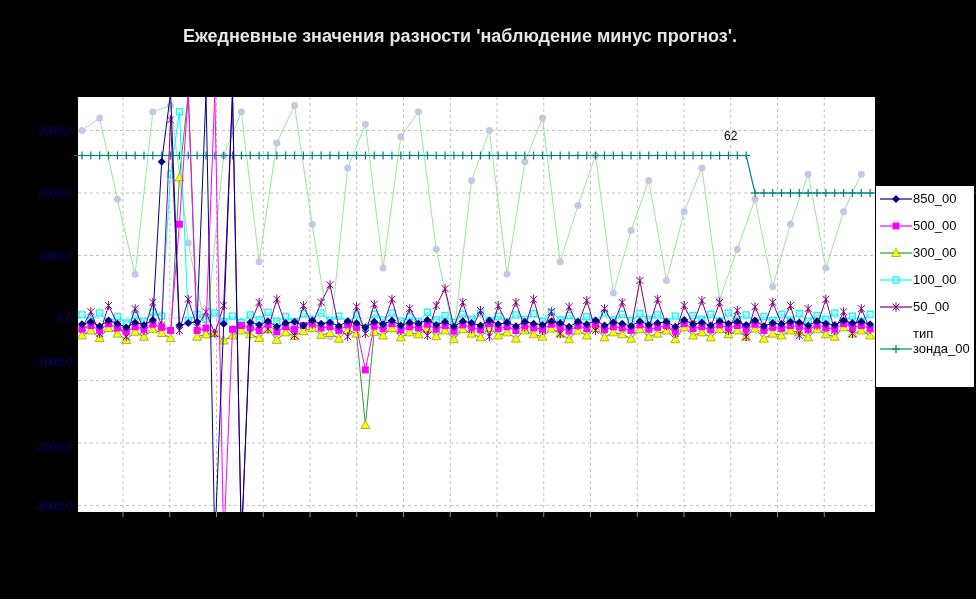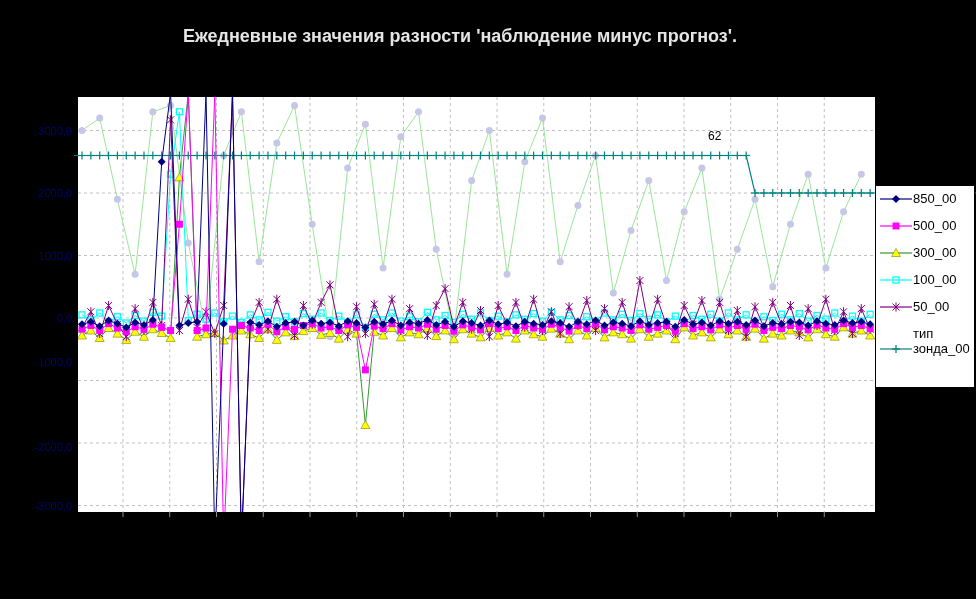--- a/index.html
+++ b/index.html
@@ -3,21 +3,21 @@
 <meta charset="utf-8">
 <style>
   html,body{margin:0;padding:0;background:#000;width:976px;height:599px;overflow:hidden;
             font-family:"Liberation Sans",sans-serif;position:relative;}
   #stage{position:absolute;left:0;top:0;width:976px;height:599px;}
   #title{position:absolute;left:0;top:26px;width:920px;text-align:center;
          color:#e5e5e5;font-weight:bold;font-size:18px;line-height:21px;}
   #chart-svg{position:absolute;left:0;top:0;}
   .ylabel{position:absolute;width:62px;left:10px;text-align:right;
           color:#000080;font-size:11px;line-height:13px;}
-  #annotation62{position:absolute;left:708px;top:129px;color:#000;font-size:12px;}
+  #annotation62{position:absolute;left:724px;top:129px;color:#000;font-size:12px;}
   #legend{position:absolute;left:875px;top:185px;width:100px;height:203px;
           background:#fff;border:1px solid #000;box-sizing:border-box;
           padding:5px 2px 0 3px;overflow:hidden;}
   .li{display:flex;align-items:flex-end;margin-bottom:12px;}
   .li.two{margin-bottom:3px;}
   .lm{flex:0 0 34px;margin-top:1px;}
   .lt{color:#000;font-size:13px;line-height:15px;white-space:pre-line;}
 </style>
 </head>
 <body>
@@ -939,21 +939,21 @@
         <path d="M 843.5816000000001 316.5 L 847.5816000000001 320.5 L 843.5816000000001 324.5 L 839.5816000000001 320.5 Z" fill="#000080"></path>
         <path d="M 852.4372000000001 319 L 856.4372000000001 323 L 852.4372000000001 327 L 848.4372000000001 323 Z" fill="#000080"></path>
         <path d="M 861.2928 317.75 L 865.2928 321.75 L 861.2928 325.75 L 857.2928 321.75 Z" fill="#000080"></path>
         <path d="M 870.1484 320.25 L 874.1484 324.25 L 870.1484 328.25 L 866.1484 324.25 Z" fill="#000080"></path>
       </g>
     </svg>
 
   <div id="ylabels">
       <div class="ylabel" style="top: 124.5px;">3000,0</div>
       <div class="ylabel" style="top: 187px;">2000,0</div>
-      <div class="ylabel" style="top: 249.5px;">1000,0</div>
+      <div class="ylabel" style="top: 249.5px; font-style: italic;">1000,0</div>
       <div class="ylabel" style="top: 312px;">0,0</div>
       <div class="ylabel" style="top: 356px;">-1000,0</div>
       <div class="ylabel" style="top: 441px;">-2000,0</div>
       <div class="ylabel" style="top: 499.5px;">-3000,0</div>
     </div>
 
   <div id="annotation62">62</div>
 
   <div id="legend">
       <div class="li">

